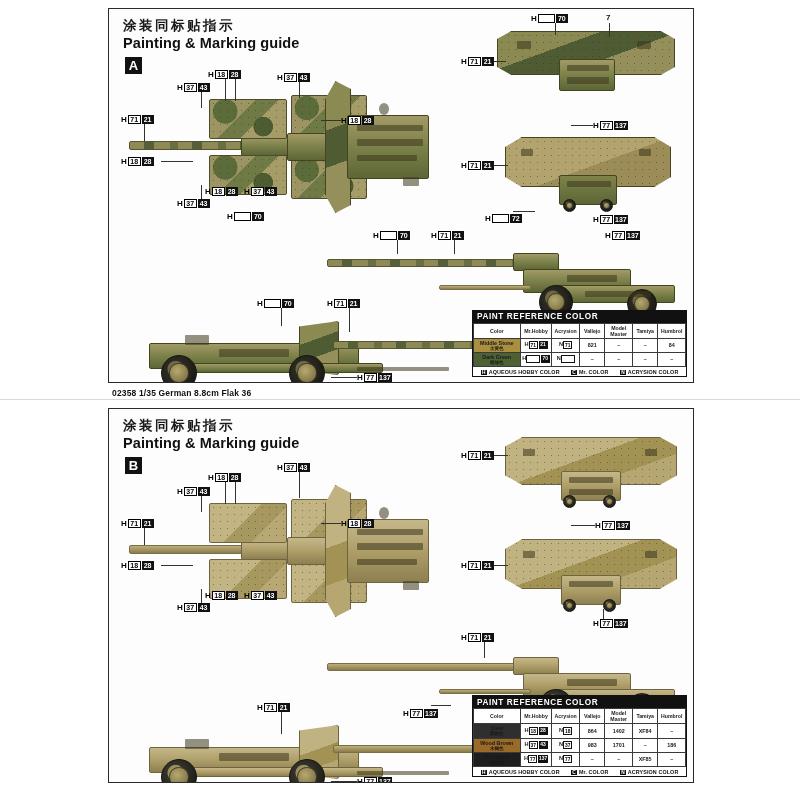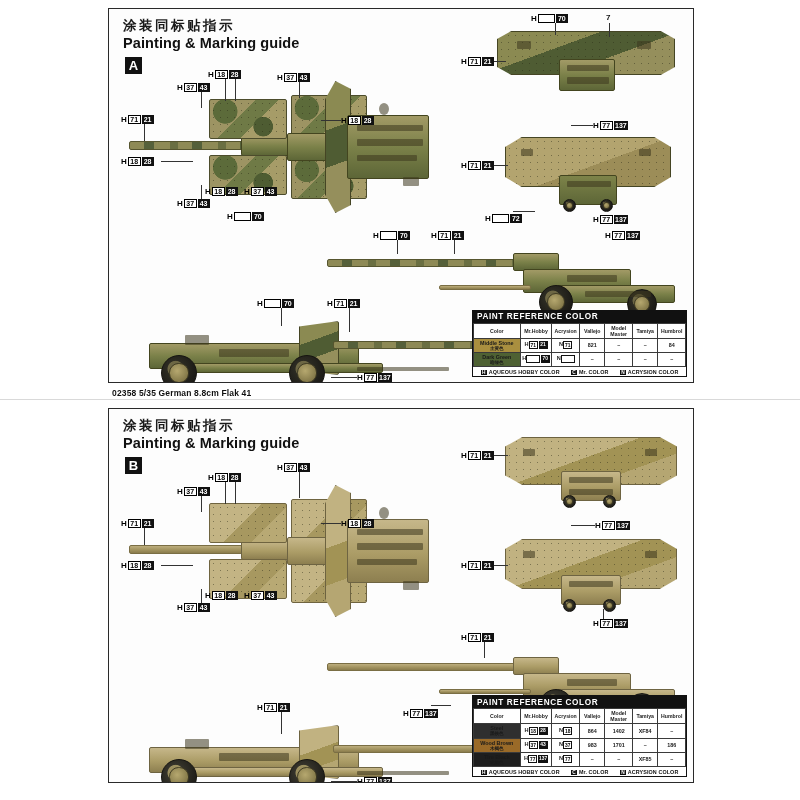--- a/index.html
+++ b/index.html
@@ -494,21 +494,21 @@
           </tbody>
         </table>
         <div class="pt-legend">
           <span><span class="mk">H</span><span>AQUEOUS HOBBY COLOR</span></span>
           <span><span class="mk">C</span><span>Mr. COLOR</span></span>
           <span><span class="mk">N</span><span>ACRYSION COLOR</span></span>
         </div>
       </div>
 
     </div>
-    <div class="caption cap-a">02358 5/35 German 8.8cm Flak 41</div>
+    <div class="caption cap-a">02358 1/35 German 8.8cm Flak 36</div>
   </div>
 
   <div class="divider"></div>
 
   <div class="panel panel-b">
     <div class="frame">
 
       <div class="cn-title">涂装同标贴指示</div>
       <div class="en-title">Painting &amp; Marking guide</div>
       <div class="scheme-badge">B</div>

